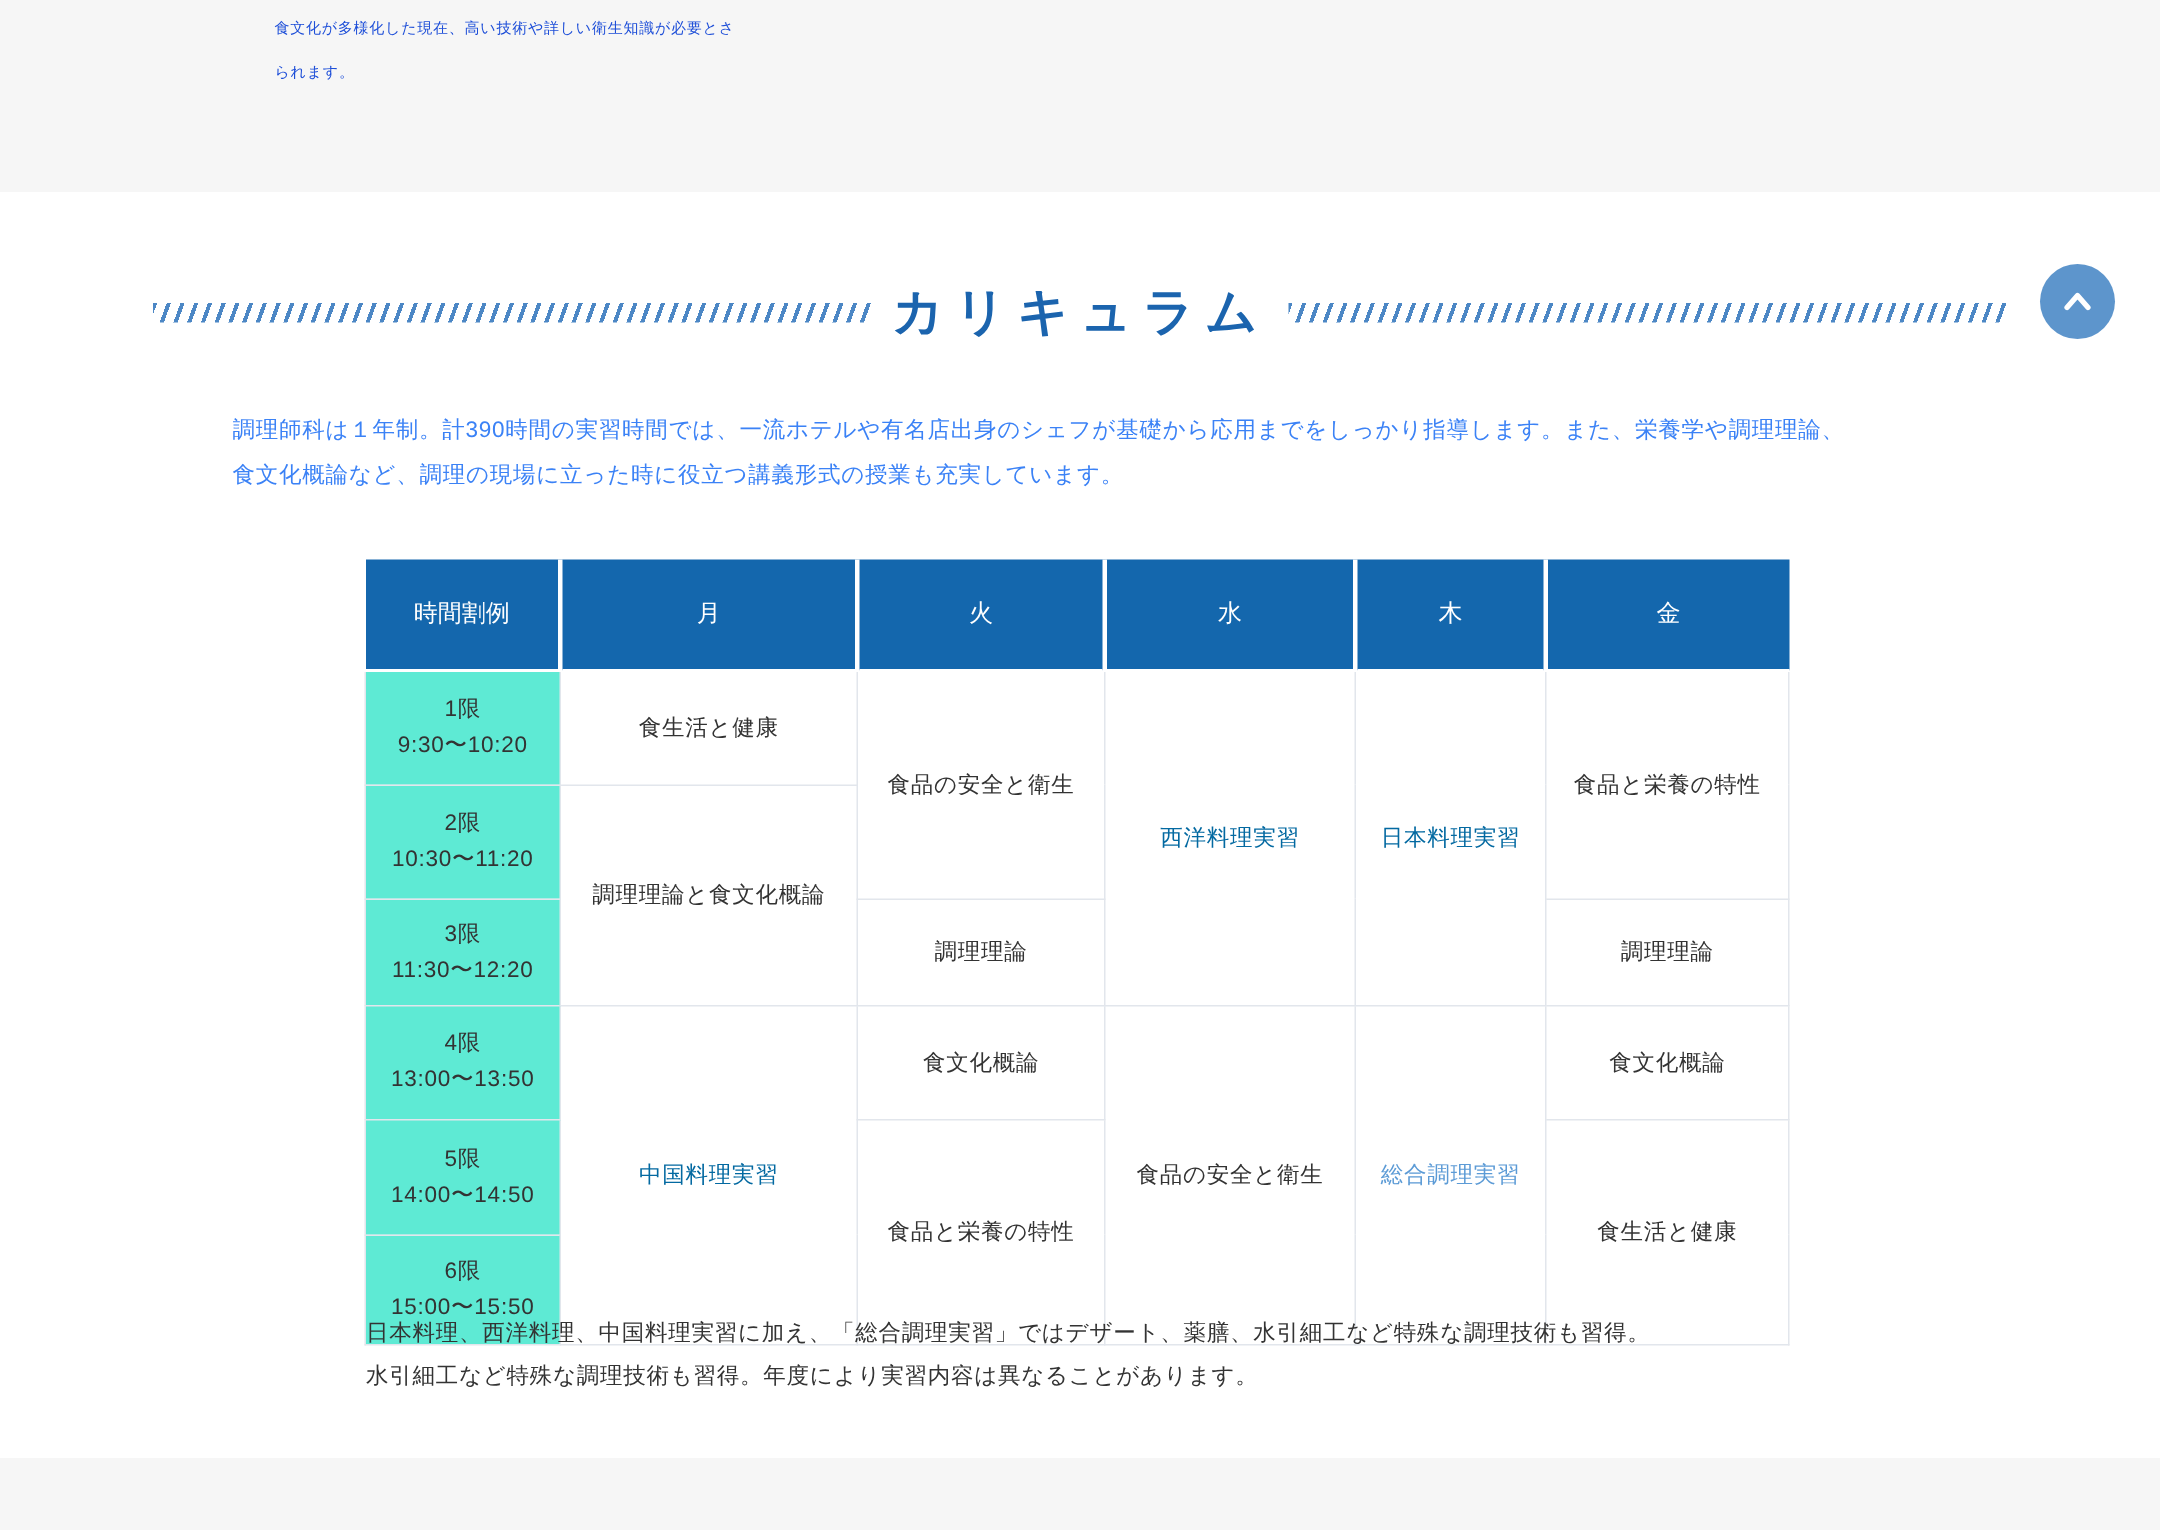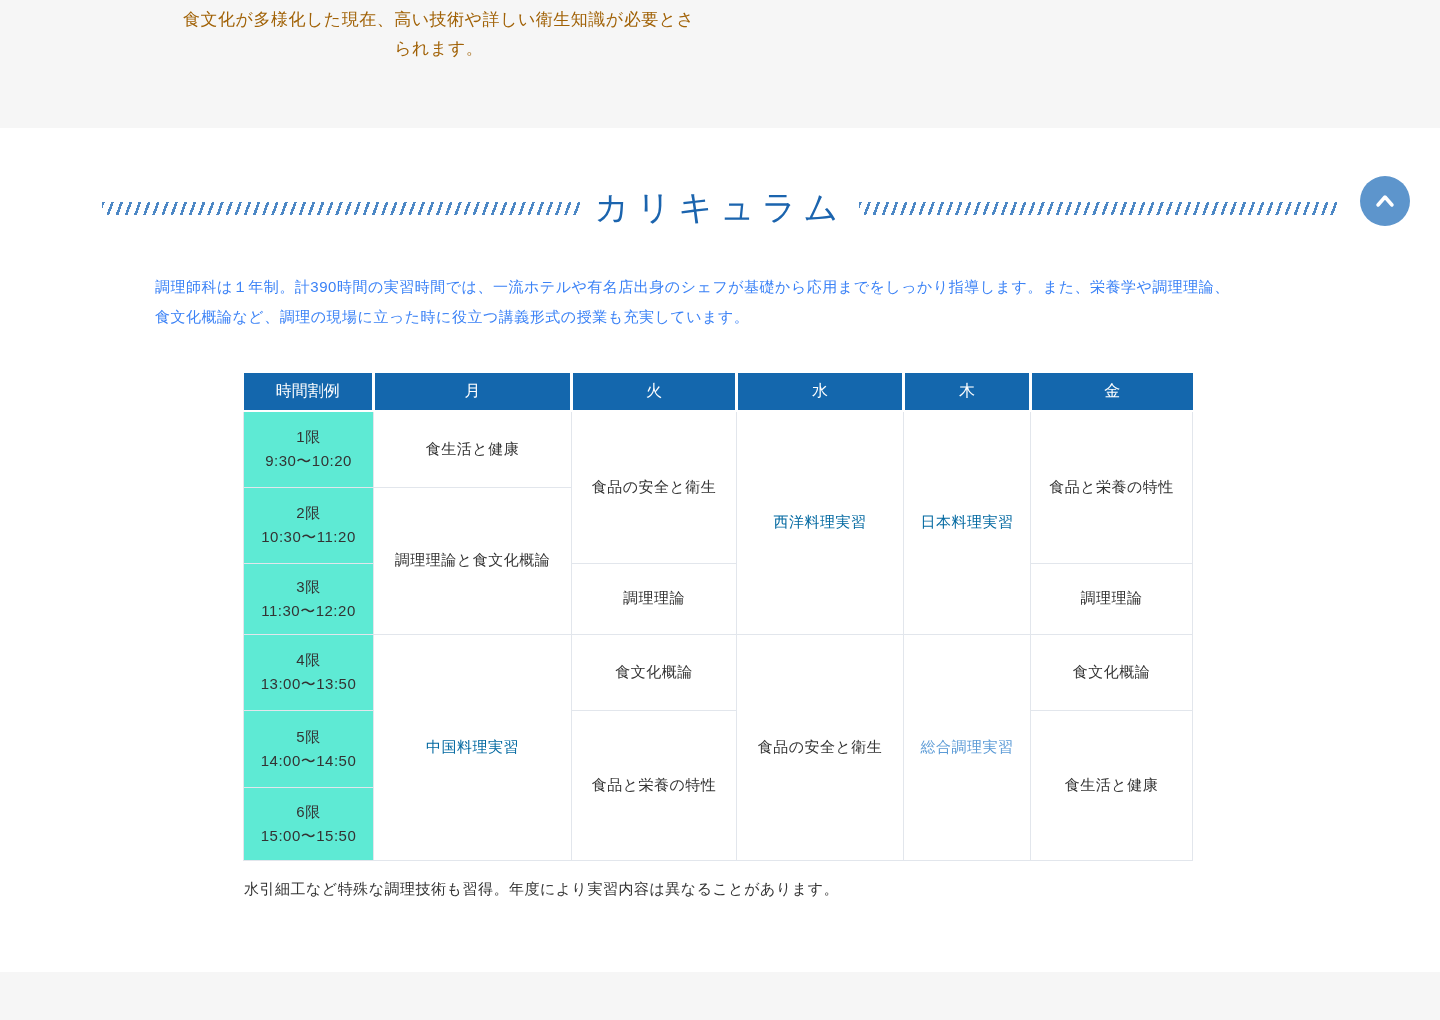--- a/index.html
+++ b/index.html
@@ -8,55 +8,54 @@
     background:#ffffff;
     font-family:"Liberation Sans","DejaVu Sans",sans-serif;
     color:#333333;
   }
   .band-top{
     position:absolute;left:0;top:0;width:1440px;height:128px;
     background:#f6f6f6;
   }
   .intro-text{
     position:absolute;left:183px;top:6px;
-    font-size:17px;line-height:28.5px;color:#a16207;
+    font-size:10px;line-height:28.5px;color:#1d4ed8;
     letter-spacing:0.5px;
-    text-align:center;
   }
   .heading-row{
     position:absolute;left:0;top:186px;width:1440px;height:44px;
     display:flex;align-items:center;justify-content:center;
   }
   .slash-strip{
     width:479px;height:13px;
     background:repeating-linear-gradient(110deg,#4c87c5 0 2.6px,transparent 2.6px 8.6px);
   }
   .section-title{
     margin:0 14px;
-    font-size:34px;font-weight:normal;color:#1b64ae;
+    font-size:34px;font-weight:bold;color:#1b64ae;
     letter-spacing:7px;white-space:nowrap;
   }
   .scroll-top-btn{
     position:absolute;left:1360px;top:176px;width:50px;height:50px;
     border-radius:50%;background:#5d95cc;border:none;cursor:pointer;
     display:flex;align-items:center;justify-content:center;padding:0;
   }
   .section-desc{
     position:absolute;left:155px;top:272px;width:1140px;
     font-size:15px;line-height:30px;color:#3b82f6;letter-spacing:0.5px;
   }
   .timetable{
     position:absolute;left:243px;top:373px;
     border-collapse:collapse;table-layout:fixed;
     background:#ffffff;
     font-size:15px;color:#333;
   }
   .timetable th{
     background:#1467ad;color:#ffffff;font-weight:normal;
-    font-size:16px;height:37px;padding:0;text-align:center;
+    font-size:16px;height:37px;padding:18px;text-align:center;
     border-bottom:2px solid #ffffff;
     margin-top:46px;
   }
   .timetable th + th{border-left:3px solid #ffffff;}
   .timetable td{
     border:1px solid #e2e6ec;
     text-align:center;vertical-align:middle;
     padding:0;background:#ffffff;letter-spacing:0.5px;
   }
   .timetable td.period{
@@ -168,16 +167,17 @@
     <tr style="height:73px">
       <td class="period">
         <div>6限</div>
         <div>15:00〜15:50</div>
       </td>
     </tr>
   </tbody>
 </table>
 
 <div class="note-text">
+  <div>日本料理、西洋料理、中国料理実習に加え、「総合調理実習」ではデザート、薬膳、水引細工など特殊な調理技術も習得。</div>
   <div>水引細工など特殊な調理技術も習得。年度により実習内容は異なることがあります。</div>
 </div>
 
 <div class="band-bottom"></div>
 
 </body></html>

